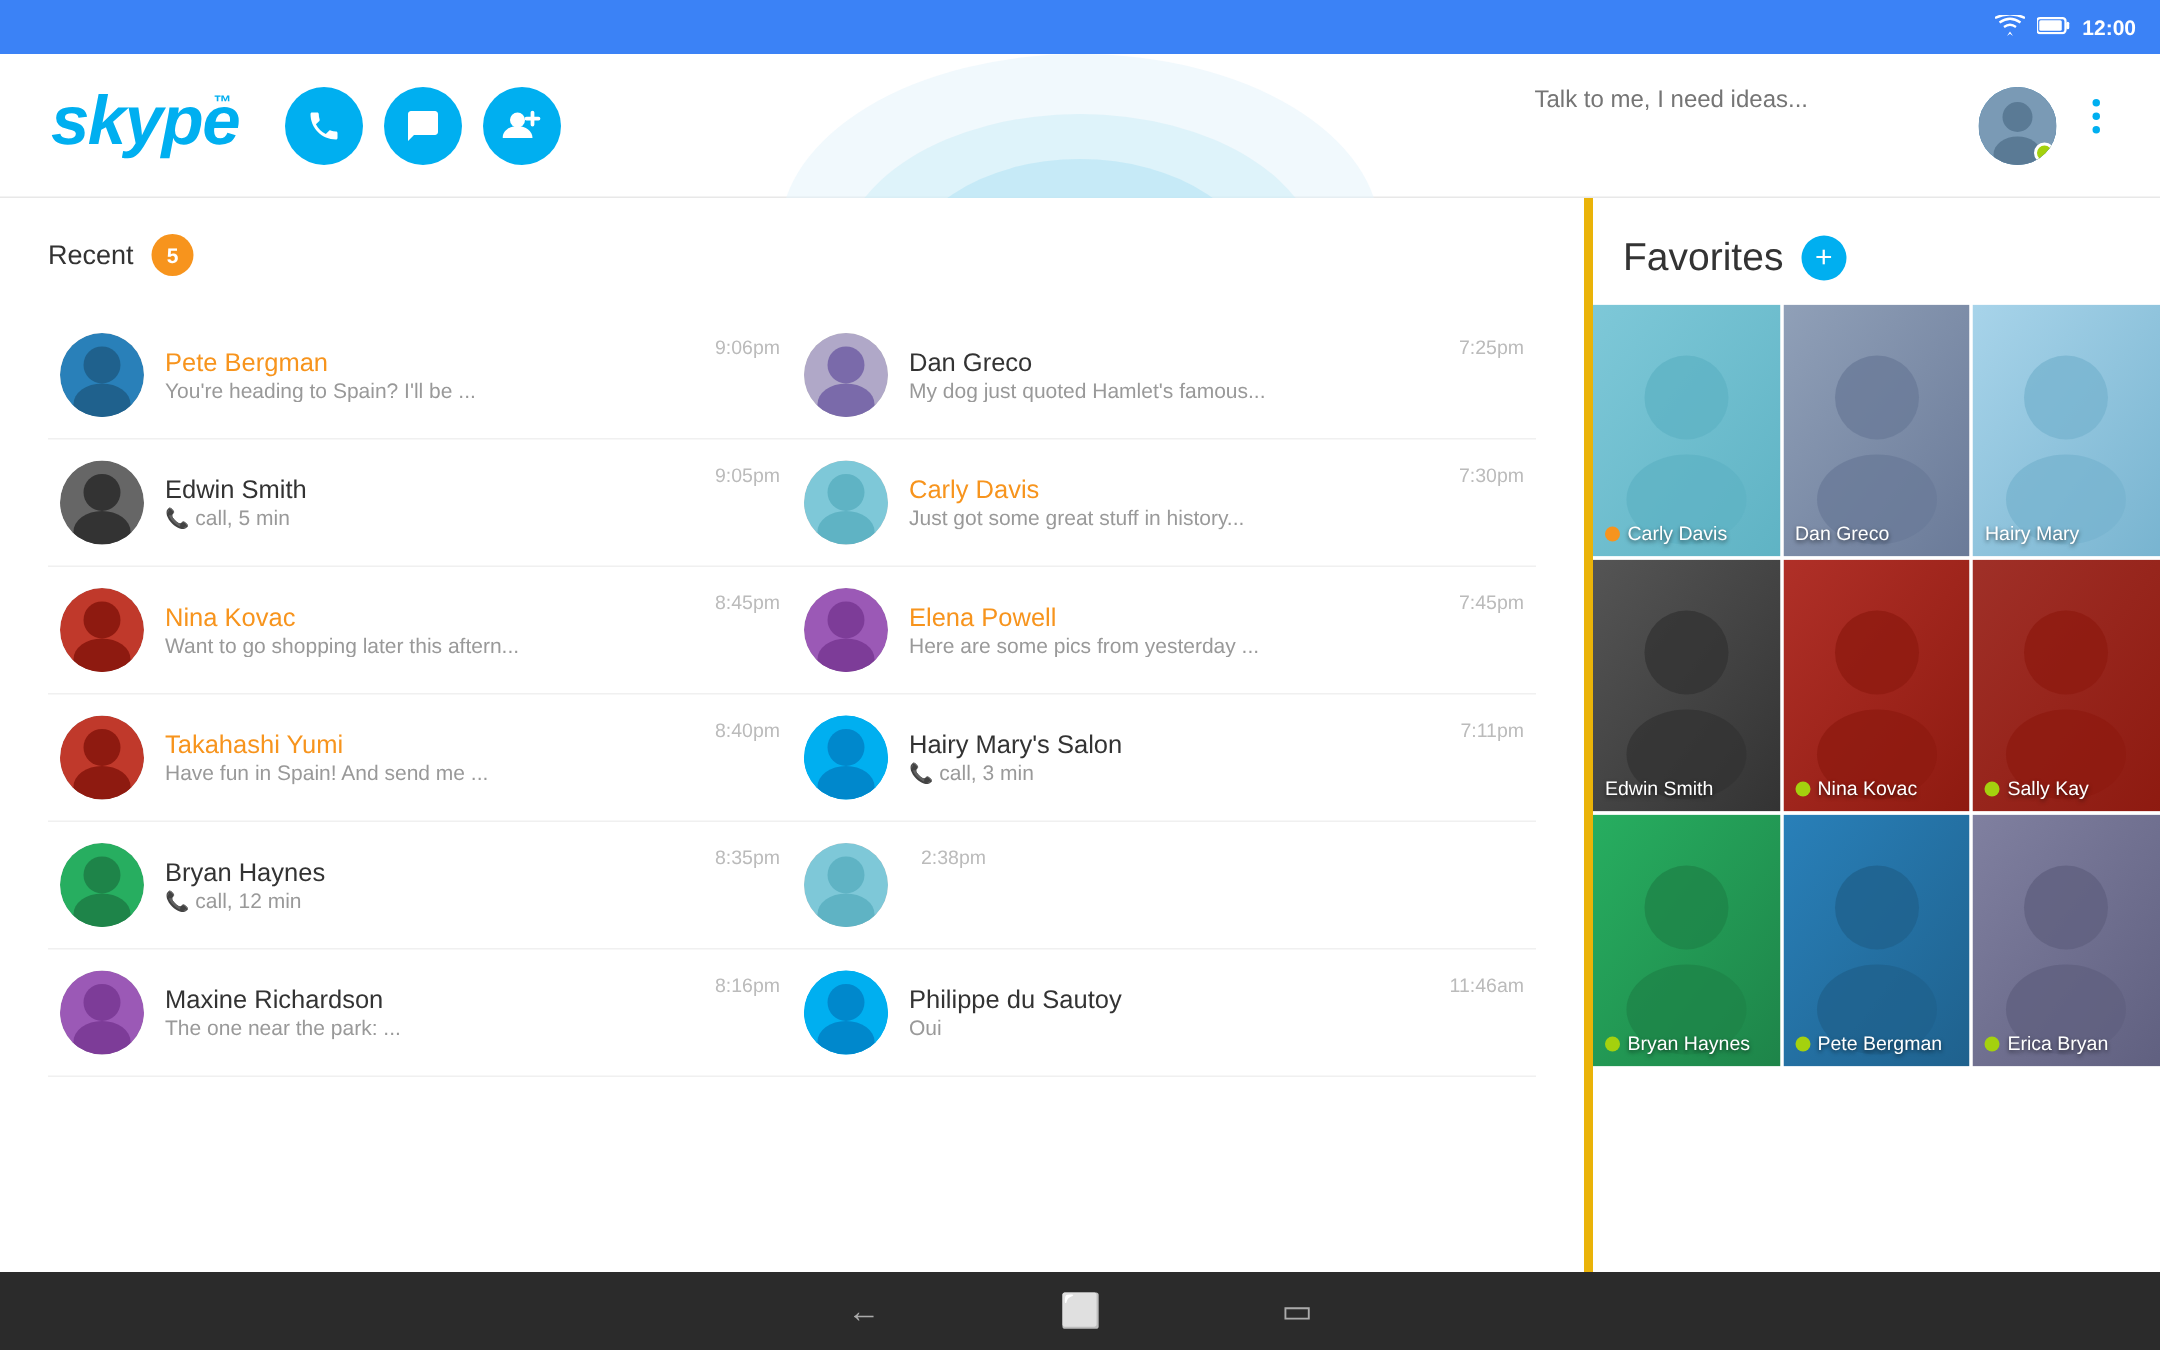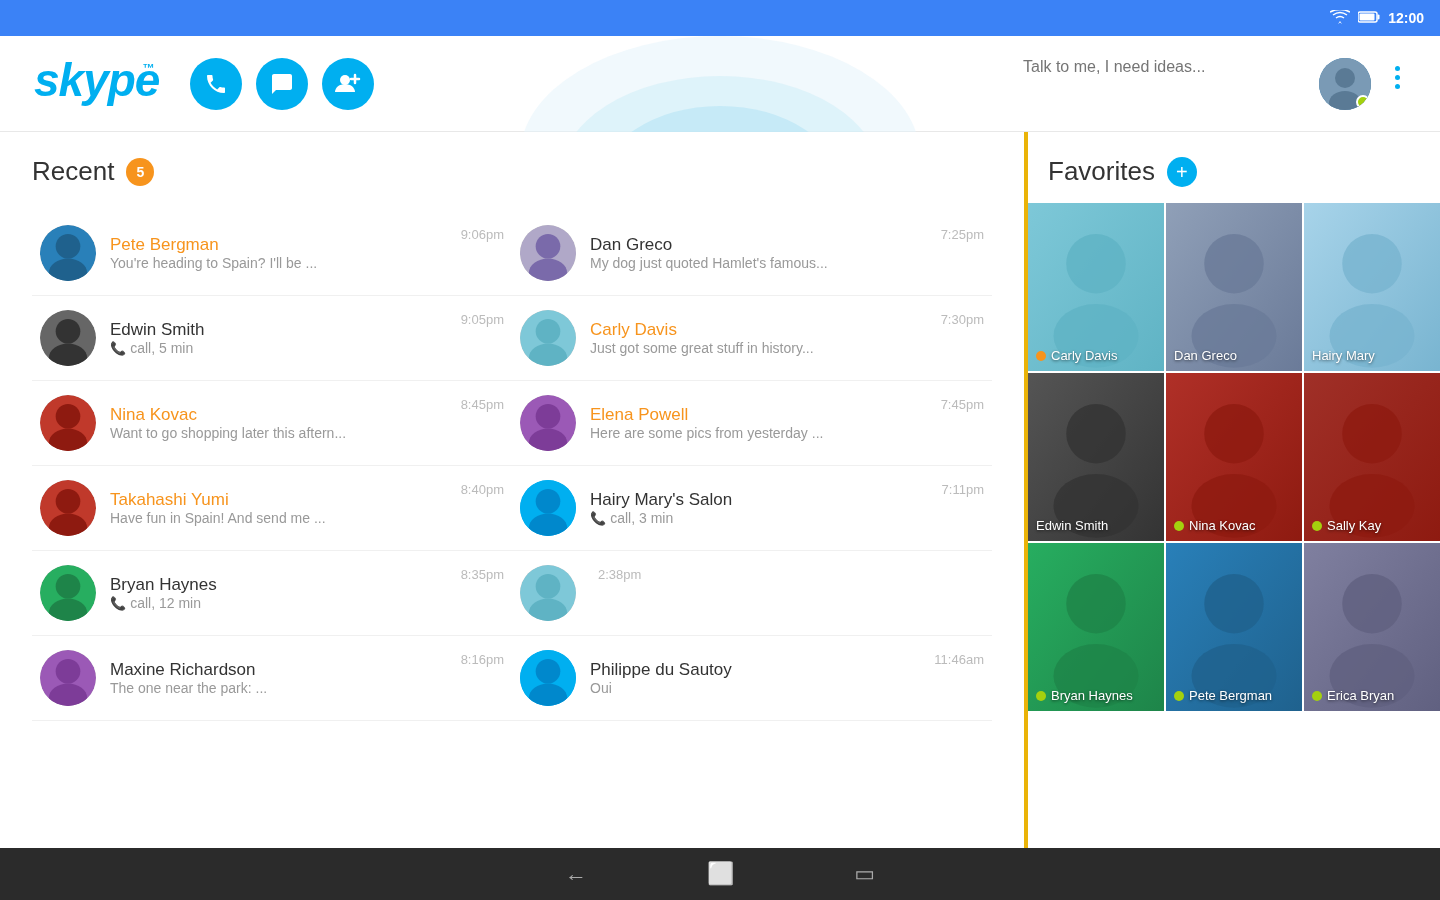--- a/index.html
+++ b/index.html
@@ -129,21 +129,21 @@
       padding: 24px 32px;
       overflow-y: auto;
     }
     .section-header {
       display: flex;
       align-items: center;
       gap: 12px;
       margin-bottom: 24px;
     }
     .section-title {
-      font-size: 26px;
+      font-size: 18px;
       font-weight: 300;
       color: #333;
     }
     .badge {
       background: #f7941d;
       color: #fff;
       border-radius: 50%;
       width: 28px;
       height: 28px;
       display: flex;
@@ -215,24 +215,24 @@
       font-size: 13px;
       color: #bbb;
       flex-shrink: 0;
       margin-left: 8px;
       align-self: flex-start;
       margin-top: 2px;
     }
 
     
     .favorites-section {
-      width: 416px;
+      width: 384px;
       flex-shrink: 0;
       padding: 24px 0 0 0;
-      border-left: 4px solid #eab308;
+      border-left: 6px solid #eab308;
       overflow: hidden;
     }
     .favorites-header {
       display: flex;
       align-items: center;
       gap: 12px;
       padding: 0 20px;
       margin-bottom: 16px;
     }
     .favorites-title {

